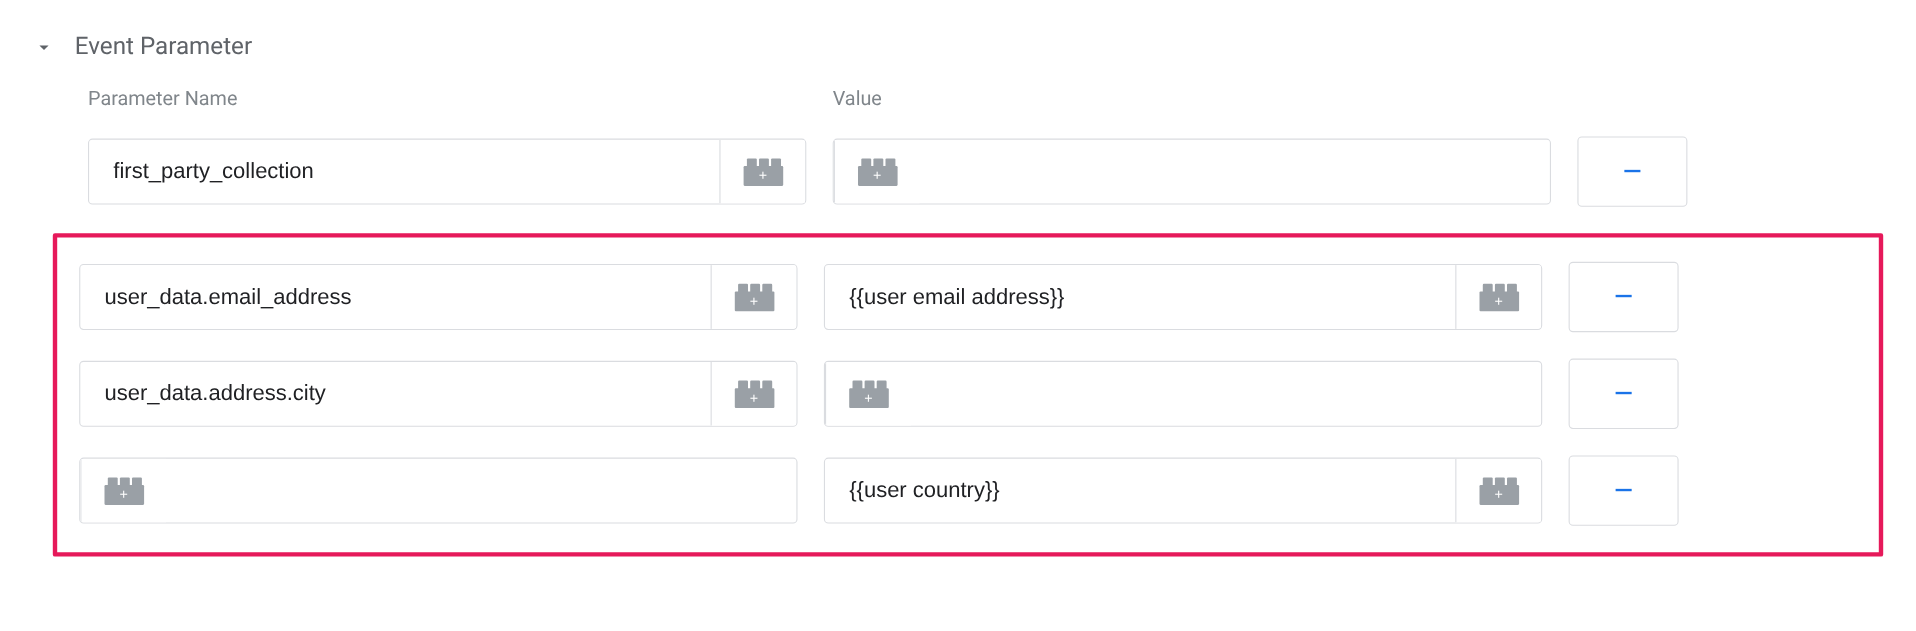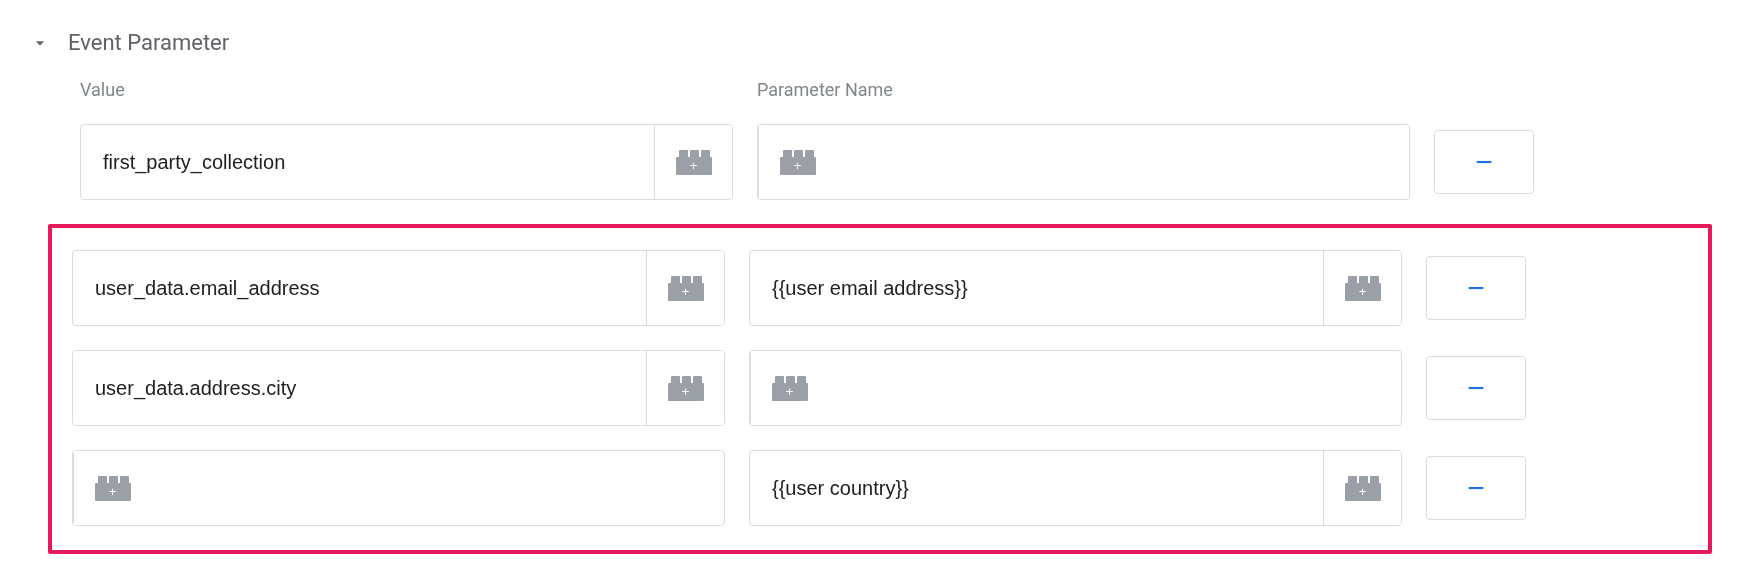--- a/index.html
+++ b/index.html
@@ -50,21 +50,21 @@
     display: flex;
     gap: 24px;
     margin-bottom: 24px;
     align-items: center;
   }
   .field-group {
     display: flex;
     width: 653px;
     border: 1px solid #dadce0;
     border-radius: 4px;
-    height: 76px;
+    height: 60px;
     background: #fff;
     overflow: hidden;
   }
   .field-input {
     flex: 1;
     border: none;
     outline: none;
     padding: 0 22px;
     font-size: 20px;
     color: #202124;
@@ -146,22 +146,22 @@
 <div class="section-header">
   <div class="chevron">
     <svg viewBox="0 0 24 24">
       <path d="M7 10l5 5 5-5z" fill="#5f6368"></path>
     </svg>
   </div>
   <div class="section-title">Event Parameter</div>
 </div>
 
 <div class="columns-header">
+  <div class="col-label col-param">Parameter Name</div>
   <div class="col-label col-value">Value</div>
-  <div class="col-label col-param">Parameter Name</div>
 </div>
 
 <div class="rows-wrap">
   <div class="row">
     <div class="field-group">
       <input class="field-input" value="first_party_collection" style="">
       <button class="var-btn">
         <span class="lego-icon">
           <span class="lego-stud s1"></span>
             <span class="lego-stud s2"></span>

